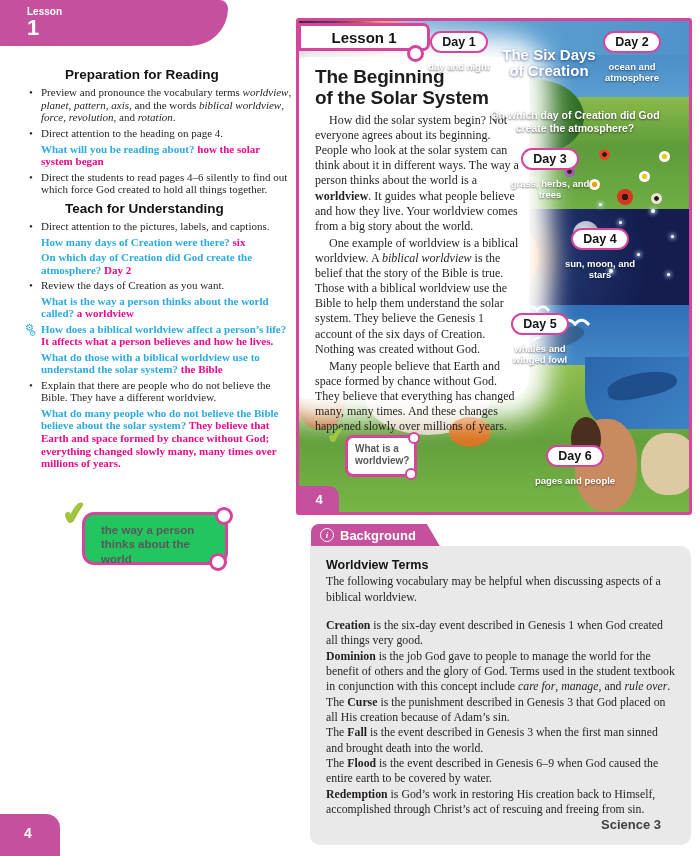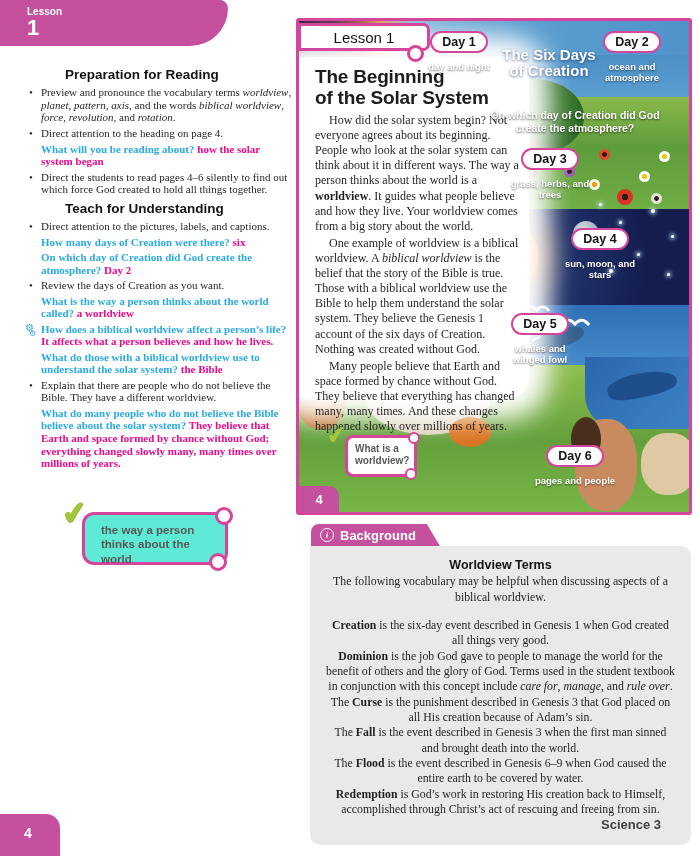--- a/index.html
+++ b/index.html
@@ -20,21 +20,21 @@
   .t-item .marker{position:absolute;left:-12px;top:0;}
   .t-item .gmark{position:absolute;left:-16px;top:0;color:#2aabe2;font-size:10px;line-height:1;}
   .gmark .g2{display:block;font-size:8px;margin:-3px 0 0 4px;}
   .r-n{}
   .r-i{font-style:italic;}
   .r-b{font-weight:bold;}
   .r-q{color:#29aae2;font-weight:bold;}
   .r-a{color:#ec098c;font-weight:bold;}
 
   
-  .t-bubble{position:absolute;left:82px;top:512px;width:140px;height:47px;background:#5eead4;
+  .t-bubble{position:absolute;left:82px;top:512px;width:140px;height:47px;background:#22c55e;
             border:3.5px solid #d6459c;border-radius:12px;}
   .t-bubble-text{position:absolute;left:16px;top:8px;width:118px;font-weight:bold;font-size:11.5px;
                  line-height:1.25;color:#58595b;}
   .pin{position:absolute;background:#fff;border:3.5px solid #d6459c;border-radius:50%;}
   .t-bubble .pin-tr{width:12px;height:12px;right:-8px;top:-8px;}
   .t-bubble .pin-br{width:12px;height:12px;right:-2px;bottom:-9px;}
   .t-check{position:absolute;left:62px;top:495px;color:#a2c73c;font-size:30px;font-weight:bold;
            transform:rotate(-8deg);text-shadow:0 1px 0 #8cb32e;}
 
   .footer-tab{position:absolute;left:0;top:814px;width:60px;height:42px;background:#c4509e;
@@ -101,21 +101,21 @@
   .sp-text-panel{left:-12px;top:36px;width:242px;height:342px;background:#fff;
      border-radius:22px;box-shadow:0 0 26px 20px #fff;}
   .sp-heading{position:absolute;left:16px;top:46px;width:220px;font-weight:bold;font-size:19px;
      line-height:1.08;color:#1d1d1d;letter-spacing:-.2px;}
   .sp-paras{position:absolute;left:16px;top:92px;width:206px;font-family:"Liberation Serif",serif;
      font-size:12px;line-height:1.26;color:#231f20;}
   .sp-para{margin:0 0 2px 0;text-indent:14px;}
 
   .sp-lesson-tab{position:absolute;left:-1px;top:2px;width:132px;height:28px;background:#fff;
      border:3px solid #d6459c;border-radius:0 7px 7px 0;display:flex;align-items:center;
-     justify-content:center;font-weight:normal;font-size:15px;color:#141414;box-sizing:border-box;}
+     justify-content:center;font-weight:bold;font-size:15px;color:#141414;box-sizing:border-box;}
   .sp-tab-pin{position:absolute;left:108px;top:24px;width:11px;height:11px;background:#fff;
      border:3px solid #d6459c;border-radius:50%;}
   .sp-six-title{position:absolute;left:198px;top:26px;width:104px;text-align:center;color:#fff;
      font-weight:bold;font-size:15px;line-height:1.08;text-shadow:0 1px 3px rgba(15,40,90,.65);}
   .sp-question{position:absolute;left:190px;top:88px;width:172px;text-align:center;color:#fff;
      font-weight:bold;font-size:10.5px;line-height:1.2;text-shadow:0 1px 2px rgba(0,0,0,.6);}
 
   .day-group{position:absolute;width:82px;}
   .dg1{left:119px;top:10px;} .dg2{left:292px;top:10px;} .dg3{left:210px;top:127px;}
   .dg4{left:260px;top:207px;} .dg5{left:200px;top:292px;} .dg6{left:235px;top:424px;}
@@ -139,21 +139,21 @@
 
   
   .bg-tab{position:absolute;left:311px;top:524px;height:22px;padding:0 24px 0 9px;background:#c4509e;
      border-radius:8px 0 0 0;clip-path:polygon(0 0,calc(100% - 13px) 0,100% 100%,0 100%);
      display:flex;align-items:center;gap:6px;color:#fff;font-weight:bold;font-size:13px;}
   .info-icon{width:12px;height:12px;border:1.6px solid #fff;border-radius:50%;display:flex;
      align-items:center;justify-content:center;font-family:"Liberation Serif",serif;
      font-style:italic;font-weight:bold;font-size:9px;flex:0 0 auto;}
   .bg-box{position:absolute;left:310px;top:546px;width:381px;height:299px;background:#e9e9e9;
      border-radius:0 10px 10px 10px;box-sizing:border-box;padding:11px 16px;
-     font-family:"Liberation Serif",serif;font-size:11.8px;line-height:1.3;color:#231f20;text-align:center;}
+     font-family:"Liberation Serif",serif;font-size:11.8px;line-height:1.3;color:#231f20;}
   .bg-heading{font-family:"Liberation Sans",sans-serif;font-weight:bold;font-size:12.5px;
      color:#141414;margin:0 0 1px 0;}
   .bg-intro{margin:0 0 13px 0;}
   .bg-term{margin:0;}
   .science3{position:absolute;right:30px;bottom:11px;font-family:"Liberation Sans",sans-serif;
      font-weight:bold;font-size:13px;color:#414042;}
 </style>
 </head>
 <body>
 

